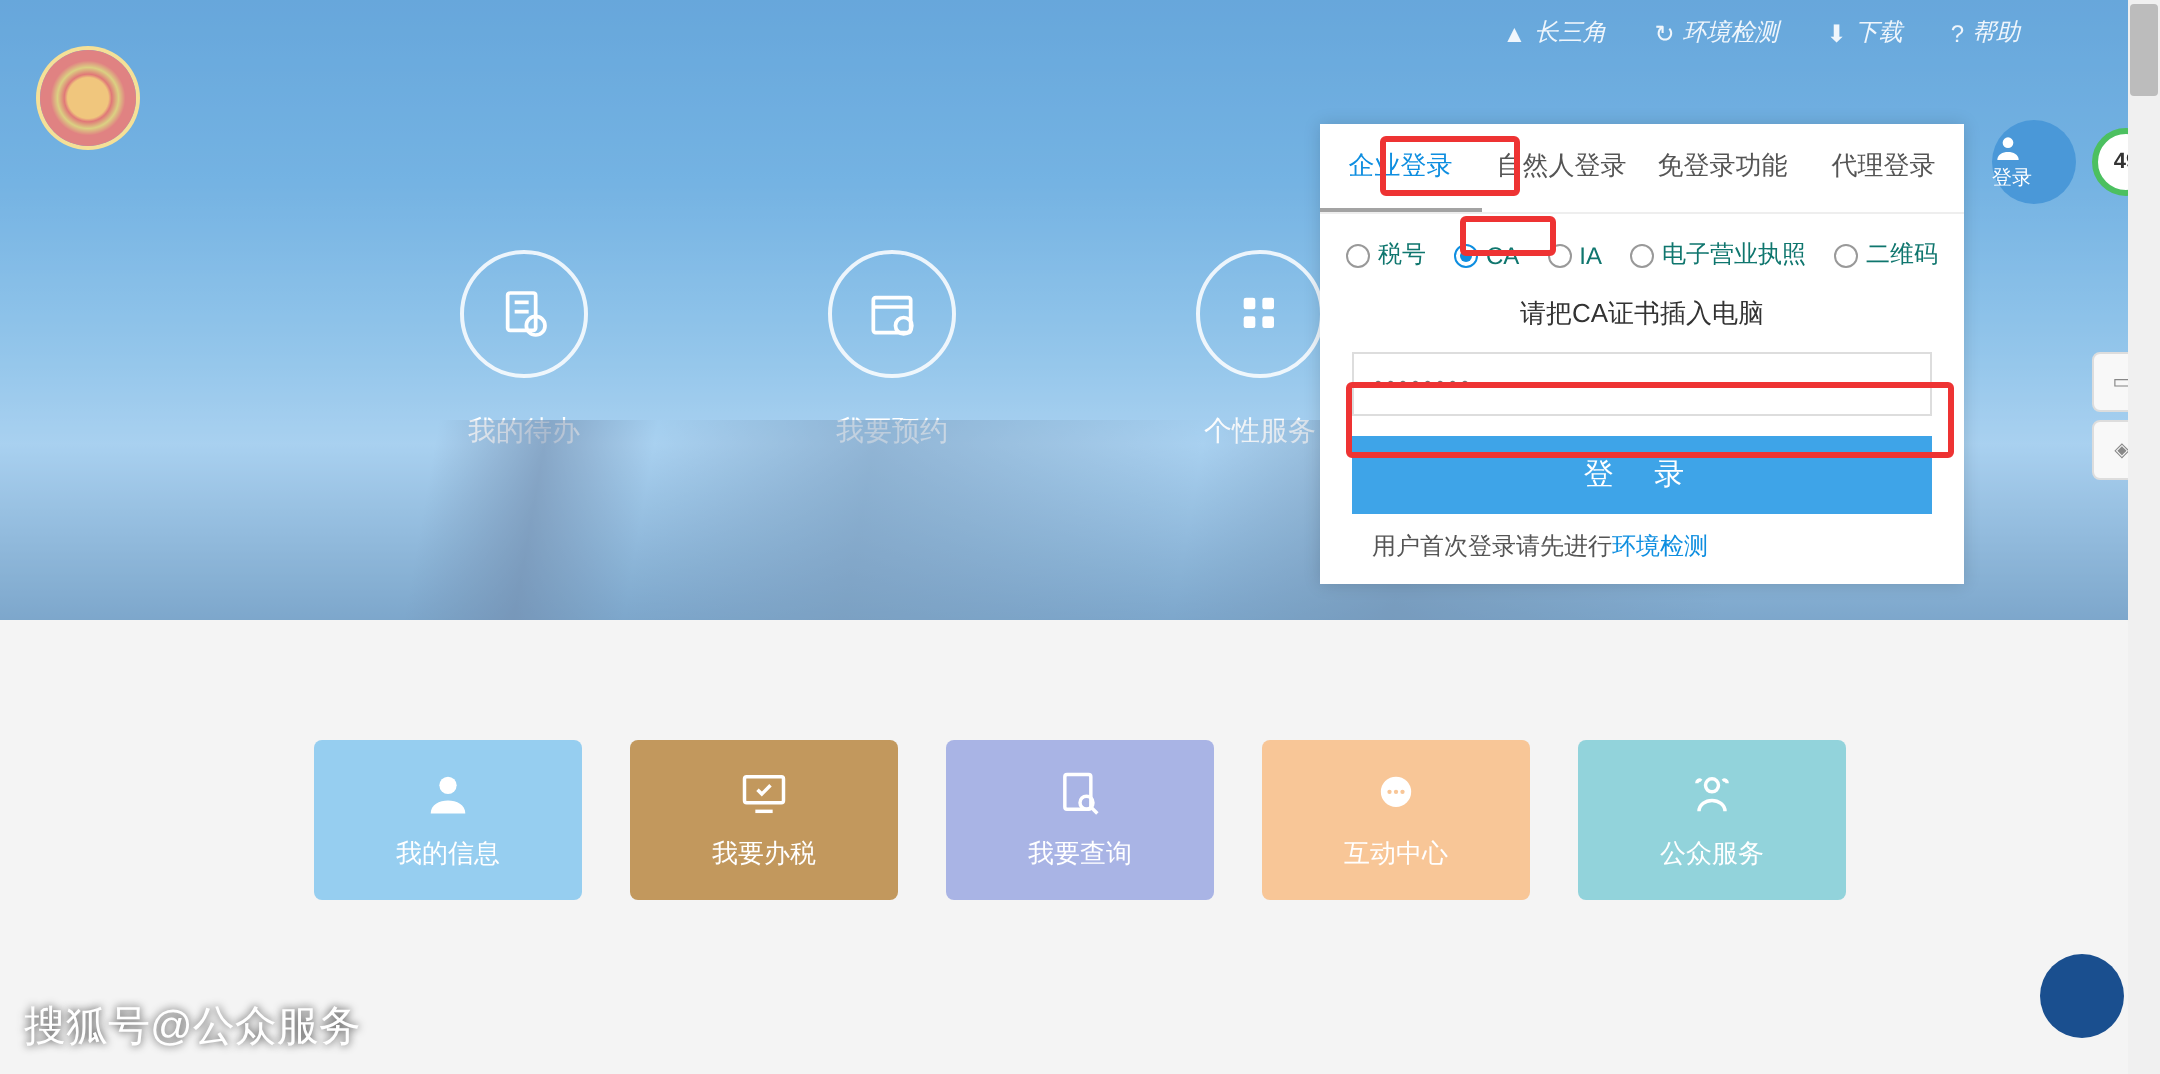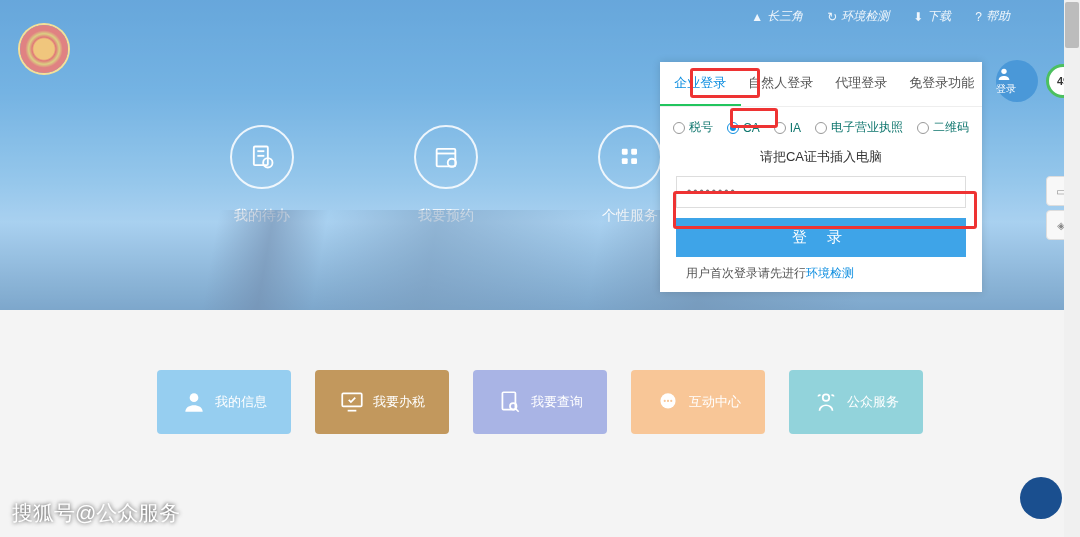--- a/index.html
+++ b/index.html
@@ -13,31 +13,31 @@
 .site-title { color: #fff; font-size: 24px; font-weight: bold; letter-spacing: 1px; }
 
 .hero { height: 220px; background: linear-gradient(to bottom, #2a8ad4 0%, #5ba8e0 40%, #7bb8e8 60%, #3878b0 100%); position: relative; overflow: hidden; }
 .mountains { position: absolute; bottom: 0; left: 0; right: 0; height: 100px; background: linear-gradient(100deg, transparent 20%, rgba(40,80,130,.6) 25%, transparent 30%, rgba(50,100,150,.5) 40%, transparent 55%, rgba(40,90,140,.6) 65%, transparent 80%); }
 .quick-icons { display: flex; justify-content: flex-start; gap: 120px; padding: 35px 0 0 230px; }
 .quick-icon { display: flex; flex-direction: column; align-items: center; gap: 18px; color: #fff; cursor: pointer; }
 .qi-circle { width: 64px; height: 64px; border: 2px solid rgba(255,255,255,.85); border-radius: 50%; display: flex; align-items: center; justify-content: center; }
 .qi-label { font-size: 14px; }
 
 .below { background: #eee; padding: 60px 0 0 0; display: flex; justify-content: center; gap: 24px; height: 227px; }
-.card { width: 134px; height: 64px; border-radius: 4px; display: flex; flex-direction: row; align-items: center; justify-content: center; gap: 8px; color: #fff; font-size: 13px; cursor: pointer; }
+.card { width: 134px; height: 80px; border-radius: 4px; display: flex; flex-direction: column; align-items: center; justify-content: center; gap: 8px; color: #fff; font-size: 13px; cursor: pointer; }
 .card-blue { background: #5eb4e8; }
 .card-green { background: #a16207; }
 .card-purple { background: #7c8cd8; }
 .card-orange { background: #f4a860; }
 .card-cyan { background: #58bcc8; }
 
 .login-panel { position: absolute; top: 62px; right: 98px; width: 322px; background: #fff; box-shadow: 0 0 8px rgba(0,0,0,.15); padding: 0 0 10px 0; z-index: 10; }
 .tabs { display: flex; border-bottom: 1px solid #eee; }
 .tab { flex: 1; text-align: center; padding: 12px 0; font-size: 13px; color: #555; cursor: pointer; }
-.tab.active { color: #0e8ee0; border-bottom: 2px solid #22c55e; }
+.tab.active { color: #0e8ee0; border-bottom: 2px solid #a3a3a3; }
 .radios { display: flex; justify-content: center; gap: 14px; padding: 12px 0 8px; font-size: 12px; color: #0f766e; }
 .radio-item { display: inline-flex; align-items: center; gap: 4px; cursor: pointer; }
 .radio-dot { width: 12px; height: 12px; border: 1px solid #999; border-radius: 50%; display: inline-block; position: relative; }
 .radio-item.checked .radio-dot { border-color: #0e8ee0; }
 .radio-item.checked .radio-dot::after { content: ""; width: 6px; height: 6px; background: #0e8ee0; border-radius: 50%; position: absolute; top: 2px; left: 2px; }
 .hint { text-align: center; font-size: 13px; color: #333; padding: 4px 0 10px; }
 .pwd-input { width: 290px; margin: 0 auto 10px; display: block; border: 1px solid #ddd; padding: 8px 10px; font-size: 12px; letter-spacing: 2px; color: #999; }
 .login-btn { width: 290px; margin: 0 auto; display: block; background: #3ea4e8; color: #fff; border: none; padding: 10px 0; font-size: 15px; letter-spacing: 8px; cursor: pointer; }
 .first-login { font-size: 12px; color: #555; padding: 8px 0 0 26px; }
 .first-login a { color: #0e8ee0; text-decoration: none; }
@@ -166,22 +166,22 @@
         <path d="M7 6c-1-1-2 0-2 1M17 6c1-1 2 0 2 1"></path>
       </svg>
     <span>公众服务</span>
   </div>
 </div>
 
 <div class="login-panel">
   <div class="tabs">
     <div class="tab active">企业登录</div>
     <div class="tab">自然人登录</div>
+    <div class="tab">免登录功能</div>
     <div class="tab">代理登录</div>
-    <div class="tab">免登录功能</div>
   </div>
   <div class="radios">
     <span class="radio-item">
         <span class="radio-dot"></span>
         <span>税号</span>
       </span>
     <span class="radio-item checked">
         <span class="radio-dot"></span>
         <span>CA</span>
       </span>

